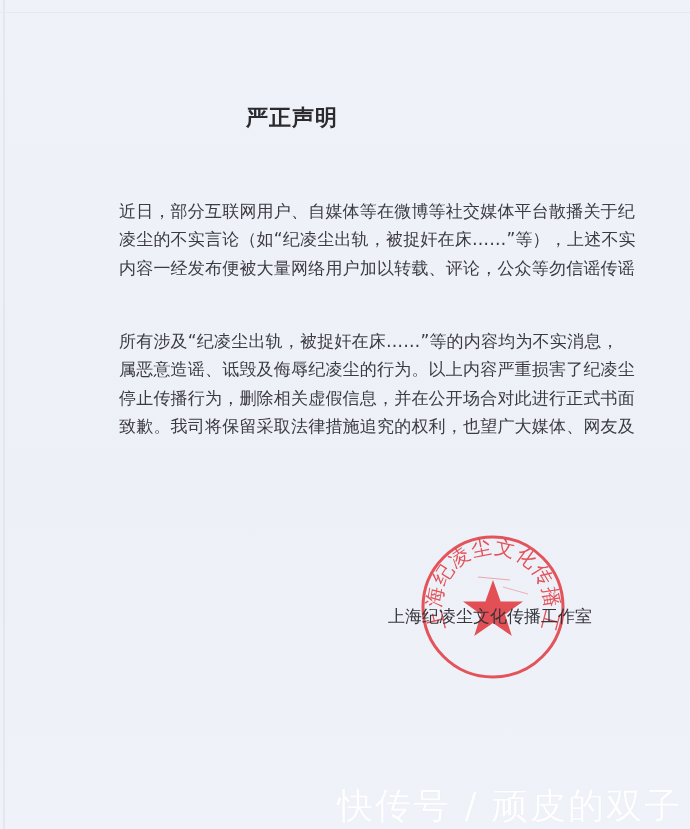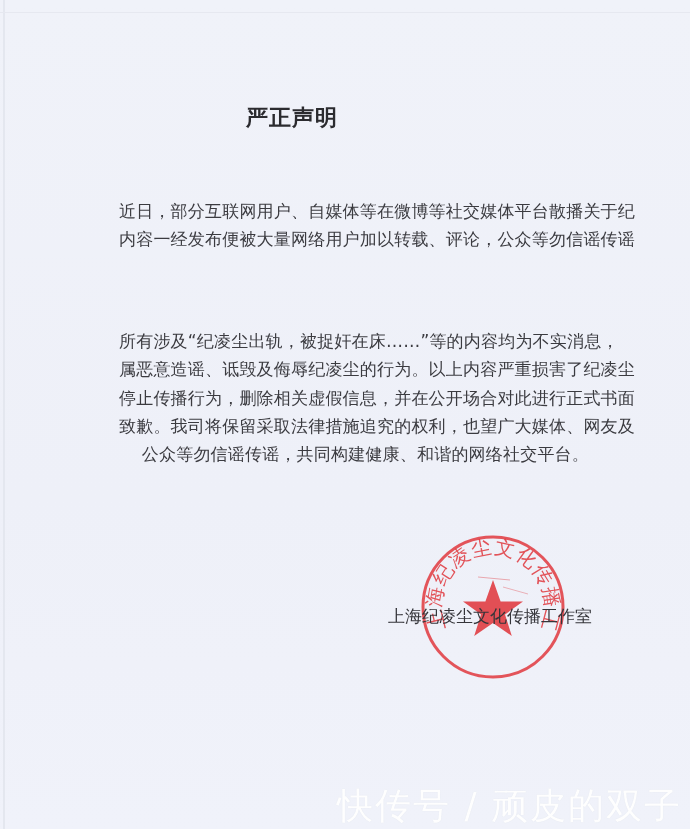--- a/index.html
+++ b/index.html
@@ -55,21 +55,20 @@
       left: 119px;
       width: 470px;
       font-size: 17px;
       line-height: 28.3px;
       color: #3b3b40;
       letter-spacing: 0.2px;
     }
     .para .line {
       display: block;
       white-space: nowrap;
-      text-align: right;
     }
     .p1 { top: 197px; }
     .p2 { top: 327px; }
 
     .stamp {
       position: absolute;
       left: 418px;
       top: 532px;
       width: 150px;
       height: 150px;
@@ -103,29 +102,29 @@
 <body>
 
 <div class="page">
   <div class="edge-left"></div>
   <div class="edge-top"></div>
 
   <div class="title">严正声明</div>
 
   <div class="para p1">
     <span class="line">近日，部分互联网用户、自媒体等在微博等社交媒体平台散播关于纪</span>
+    <span class="line">凌尘的不实言论（如“纪凌尘出轨，被捉奸在床……”等），上述不实</span>
     <span class="line">内容一经发布便被大量网络用户加以转载、评论，公众等勿信谣传谣</span>
   </div>
 
   <div class="para p2">
     <span class="line">所有涉及“纪凌尘出轨，被捉奸在床……”等的内容均为不实消息，</span>
     <span class="line">属恶意造谣、诋毁及侮辱纪凌尘的行为。以上内容严重损害了纪凌尘</span>
     <span class="line">停止传播行为，删除相关虚假信息，并在公开场合对此进行正式书面</span>
     <span class="line">致歉。我司将保留采取法律措施追究的权利，也望广大媒体、网友及</span>
-    <span class="line">公众等勿信谣传谣，共同构建健康、和谐的网络社交平台。</span>
   </div>
 
   <div class="stamp">
     <svg width="150" height="150" viewBox="0 0 150 150">
       <defs>
         <path id="sealArc" d="M 30 100 A 52 52 0 1 1 120 100"></path>
       </defs>
       <circle cx="75" cy="75" r="70" fill="none" stroke="#e0383e" stroke-width="3" opacity="0.85"></circle>
       <text font-size="20" fill="#e0383e" opacity="0.85" font-family="DejaVu Sans, sans-serif" letter-spacing="1">
         <textPath href="#sealArc" startOffset="2%">上海纪凌尘文化传播工作室</textPath>

